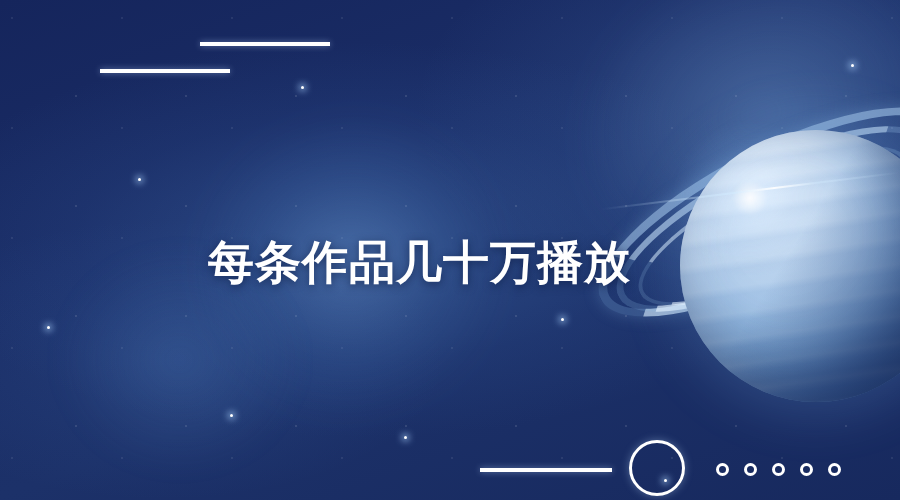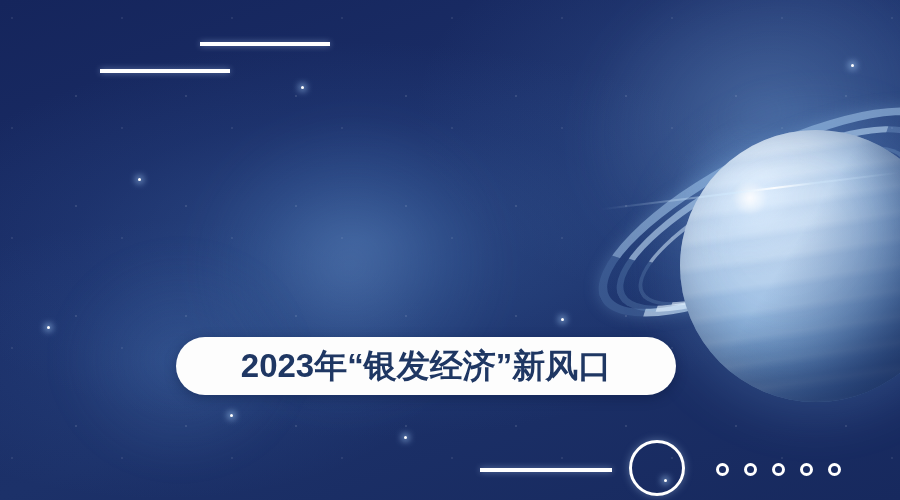--- a/index.html
+++ b/index.html
@@ -279,19 +279,17 @@
   <div class="dot-row">
     <span class="dot"></span>
     <span class="dot"></span>
     <span class="dot"></span>
     <span class="dot"></span>
     <span class="dot"></span>
   </div>
 
   <div id="copy">
 
-
-    <div id="tagline-pill">
-      <span id="tagline-text">2023年“银发经济”新风口</span>
-    </div>
+    <div id="subtitle">每条作品几十万播放</div>
+
   </div>
 
 </div>
 
 </body></html>

